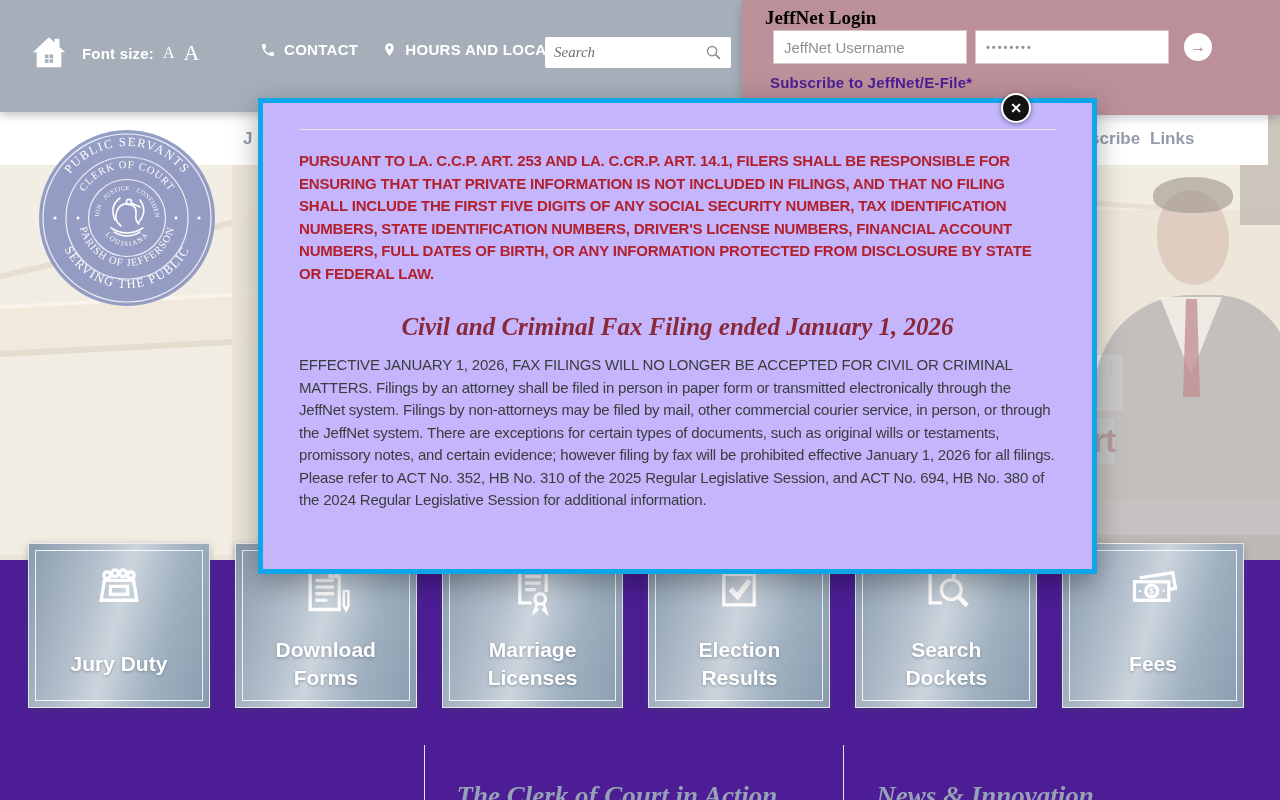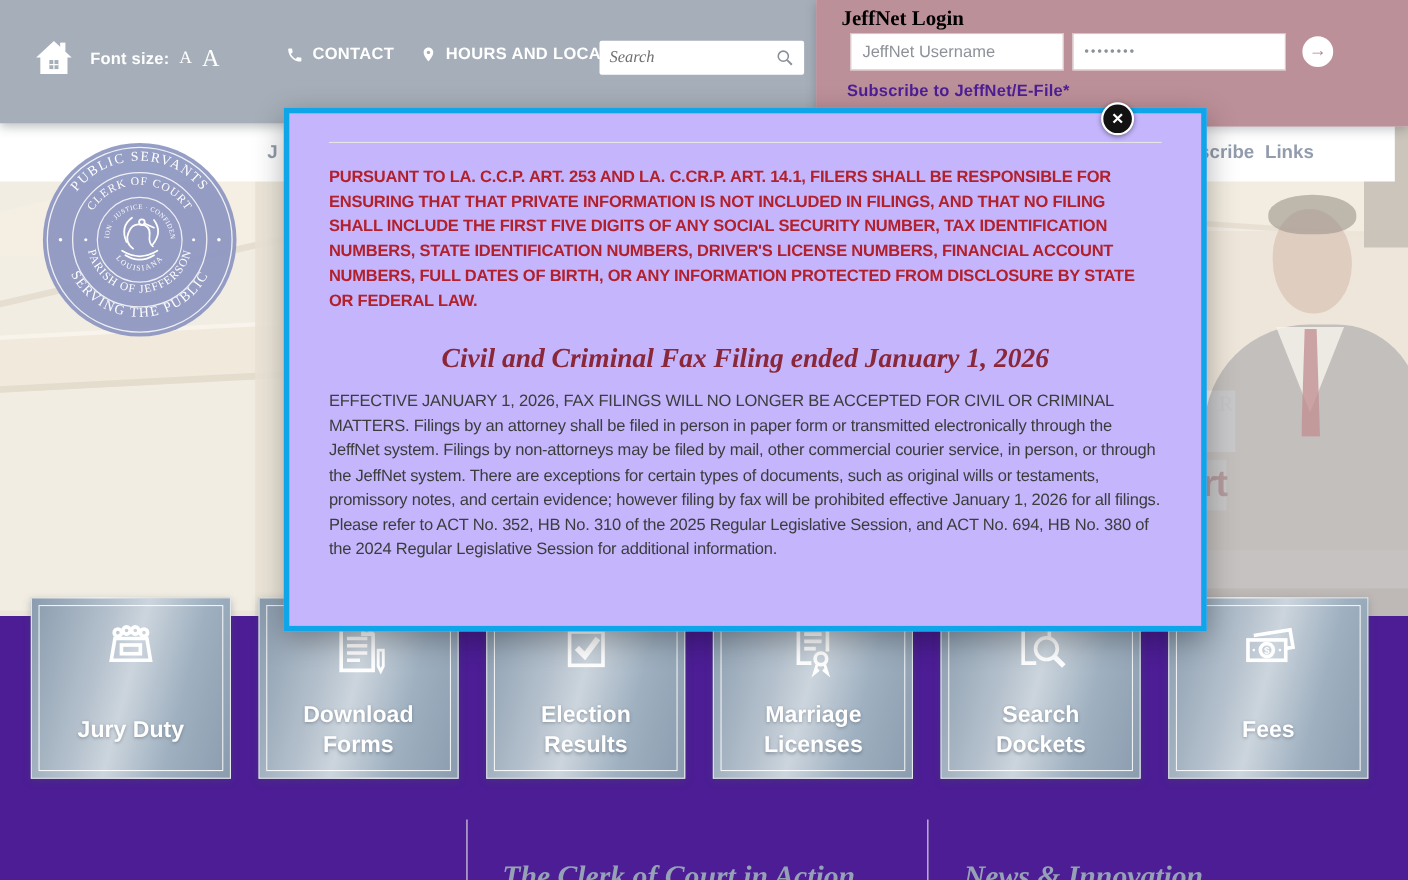--- a/index.html
+++ b/index.html
@@ -242,46 +242,46 @@
           <path d="M77 50 V72 L80.5 79 L84 72 V50 Z" stroke-width="4"></path>
         </svg>
       </div>
       <div class="tile-label">Download
 Forms</div>
     </div>
 
     <div class="tile">
       <div class="tile-icon">
         <svg width="66" height="66" viewBox="0 0 100 100" fill="none" stroke="#fff" stroke-width="5">
-          <rect x="27" y="25" width="46" height="46"></rect>
-          <path d="M37 47 L48 58 L66 34" stroke-width="8"></path>
-        </svg>
-      </div>
-      <div class="tile-label">Election
-Results</div>
-    </div>
-
-    <div class="tile">
-      <div class="tile-icon">
-        <svg width="66" height="66" viewBox="0 0 100 100" fill="none" stroke="#fff" stroke-width="5">
           <path d="M30 16 H70 V52 M30 16 V68 H48"></path>
           <line x1="38" y1="28" x2="62" y2="28"></line>
             <line x1="38" y1="38" x2="62" y2="38"></line>
             <line x1="38" y1="48" x2="54" y2="48"></line>
           <circle cx="61" cy="62" r="8"></circle>
           <path d="M56 69 L52 82 L58 77 M66 69 L70 82 L64 77" stroke-width="4"></path>
         </svg>
       </div>
       <div class="tile-label">Marriage
 Licenses</div>
     </div>
 
     <div class="tile">
       <div class="tile-icon">
         <svg width="66" height="66" viewBox="0 0 100 100" fill="none" stroke="#fff" stroke-width="5">
+          <rect x="27" y="25" width="46" height="46"></rect>
+          <path d="M37 47 L48 58 L66 34" stroke-width="8"></path>
+        </svg>
+      </div>
+      <div class="tile-label">Election
+Results</div>
+    </div>
+
+    <div class="tile">
+      <div class="tile-icon">
+        <svg width="66" height="66" viewBox="0 0 100 100" fill="none" stroke="#fff" stroke-width="5">
           <path d="M26 20 H62 V32 M26 20 V68 H44"></path>
           <circle cx="58" cy="48" r="15"></circle>
           <line x1="69" y1="59" x2="82" y2="72" stroke-width="7"></line>
         </svg>
       </div>
       <div class="tile-label">Search
 Dockets</div>
     </div>
 
     <div class="tile">

